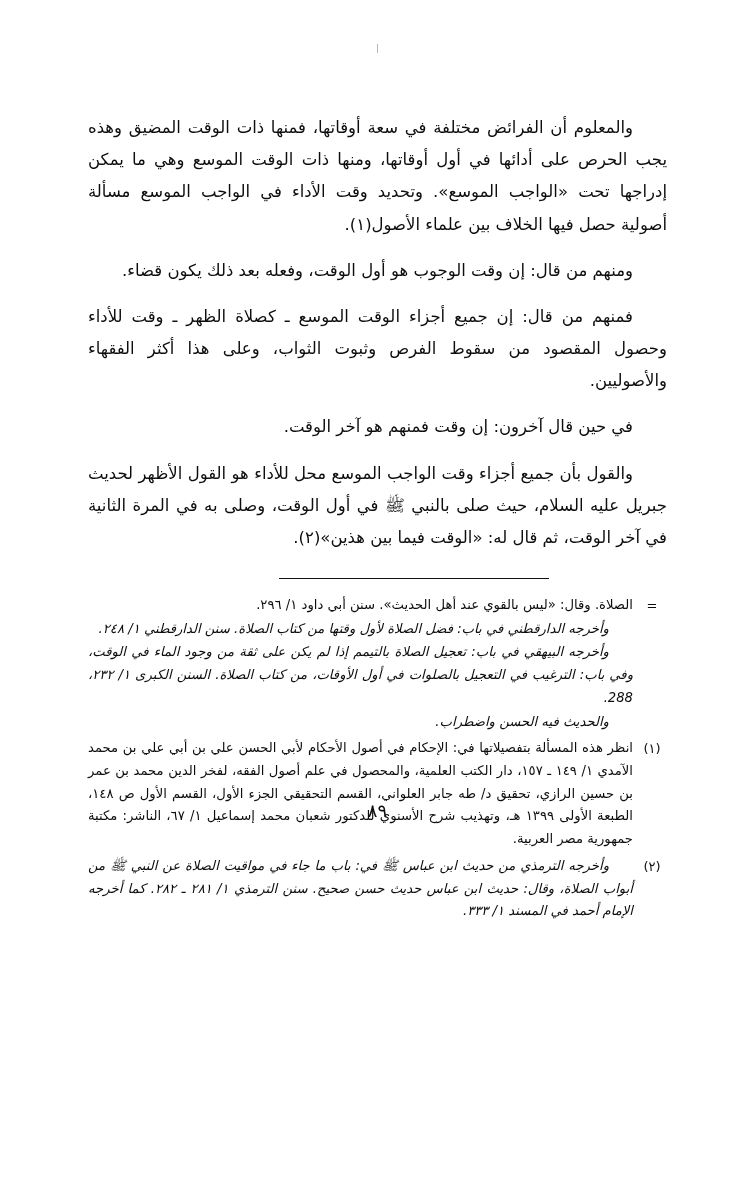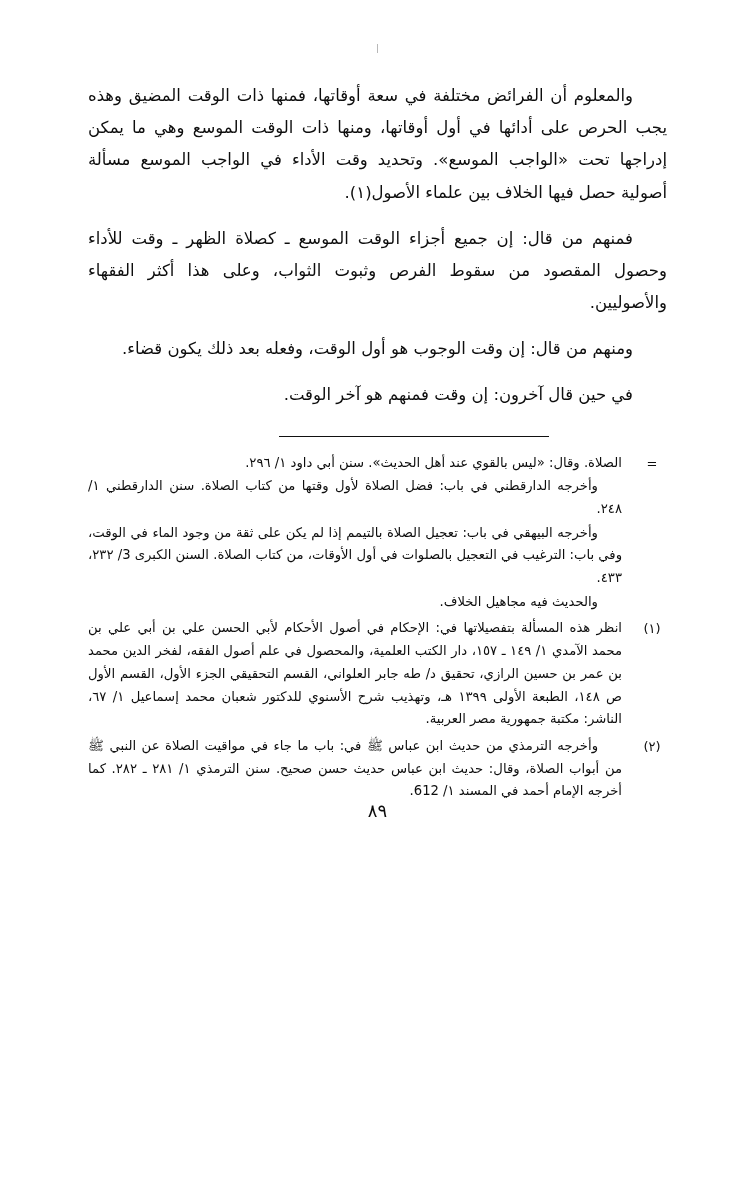--- a/index.html
+++ b/index.html
@@ -14,21 +14,21 @@
     font-family: "DejaVu Sans", "Liberation Sans", sans-serif;
     color: #0d0d0d;
     overflow: hidden;
   }
   .page {
     position: absolute;
     top: 0; left: 0;
     width: 755px;
     height: 903px;
     box-sizing: border-box;
-    padding: 80px 88px 40px 88px;
+    padding: 112px 88px 40px 88px;
   }
   .body-text {
     direction: rtl;
     text-align: justify;
     font-size: 16.5px;
     line-height: 1.95;
     letter-spacing: 0;
   }
   .body-text p {
     margin: 0 0 14px 0;
@@ -68,24 +68,25 @@
     text-align: center;
     font-size: 13px;
     padding-top: 1px;
     direction: rtl;
   }
   .note-body {
     flex: 1 1 auto;
     text-align: justify;
   }
   .note-body p {
-    margin: 0 15px 1px 0;
+    margin: 0 4px 1px 0;
   }
   .note-body p.ind {
     text-indent: 24px;
+    font-style: italic;
   }
   .page-number {
     position: absolute;
     bottom: 82px;
     left: 0;
     width: 755px;
     text-align: center;
     font-size: 18px;
     letter-spacing: 1px;
   }
@@ -100,52 +101,53 @@
 </style>
 </head>
 <body>
 
 <div class="page">
 
   <div class="top-tick"></div>
 
   <div class="body-text">
     <p class="indent">والمعلوم أن الفرائض مختلفة في سعة أوقاتها، فمنها ذات الوقت المضيق وهذه يجب الحرص على أدائها في أول أوقاتها، ومنها ذات الوقت الموسع وهي ما يمكن إدراجها تحت «الواجب الموسع». وتحديد وقت الأداء في الواجب الموسع مسألة أصولية حصل فيها الخلاف بين علماء الأصول(١).</p>
+    <p class="indent">ومنهم من قال: إن وقت الوجوب هو أول الوقت، وفعله بعد ذلك يكون قضاء.</p>
     <p class="indent">فمنهم من قال: إن جميع أجزاء الوقت الموسع ـ كصلاة الظهر ـ وقت للأداء وحصول المقصود من سقوط الفرص وثبوت الثواب، وعلى هذا أكثر الفقهاء والأصوليين.</p>
-    <p class="indent">ومنهم من قال: إن وقت الوجوب هو أول الوقت، وفعله بعد ذلك يكون قضاء.</p>
     <p class="indent">في حين قال آخرون: إن وقت فمنهم هو آخر الوقت.</p>
+    <p class="indent">والقول بأن جميع أجزاء وقت الواجب الموسع محل للأداء هو القول الأظهر لحديث جبريل عليه السلام، حيث صلى بالنبي ﷺ في أول الوقت، وصلى به في المرة الثانية في آخر الوقت، ثم قال له: «الوقت فيما بين هذين»(٢).</p>
   </div>
 
   <div class="sep-wrap">
     <div class="sep-line"></div>
   </div>
 
   <div class="notes">
 
     <div class="note">
       <div class="note-marker">=</div>
       <div class="note-body">
         <p>الصلاة. وقال: «ليس بالقوي عند أهل الحديث». سنن أبي داود ١/ ٢٩٦.</p>
         <p class="ind">وأخرجه الدارقطني في باب: فضل الصلاة لأول وقتها من كتاب الصلاة. سنن الدارقطني ١/ ٢٤٨.</p>
-        <p class="ind">وأخرجه البيهقي في باب: تعجيل الصلاة بالتيمم إذا لم يكن على ثقة من وجود الماء في الوقت، وفي باب: الترغيب في التعجيل بالصلوات في أول الأوقات، من كتاب الصلاة. السنن الكبرى 3/ ٢٣٢، ٤٣٣.</p>
-        <p class="ind">والحديث فيه مجاهيل الخلاف.</p>
+        <p class="ind">وأخرجه البيهقي في باب: تعجيل الصلاة بالتيمم إذا لم يكن على ثقة من وجود الماء في الوقت، وفي باب: الترغيب في التعجيل بالصلوات في أول الأوقات، من كتاب الصلاة. السنن الكبرى ١/ ٢٣٢، 288.</p>
+        <p class="ind">والحديث فيه الحسن واضطراب.</p>
       </div>
     </div>
 
     <div class="note">
       <div class="note-marker">(١)</div>
       <div class="note-body">
         <p>انظر هذه المسألة بتفصيلاتها في: الإحكام في أصول الأحكام لأبي الحسن علي بن أبي علي بن محمد الآمدي ١/ ١٤٩ ـ ١٥٧، دار الكتب العلمية، والمحصول في علم أصول الفقه، لفخر الدين محمد بن عمر بن حسين الرازي، تحقيق د/ طه جابر العلواني، القسم التحقيقي الجزء الأول، القسم الأول ص ١٤٨، الطبعة الأولى ١٣٩٩ هـ، وتهذيب شرح الأسنوي للدكتور شعبان محمد إسماعيل ١/ ٦٧، الناشر: مكتبة جمهورية مصر العربية.</p>
       </div>
     </div>
 
     <div class="note">
       <div class="note-marker">(٢)</div>
       <div class="note-body">
-        <p class="ind">وأخرجه الترمذي من حديث ابن عباس ﷺ في: باب ما جاء في مواقيت الصلاة عن النبي ﷺ من أبواب الصلاة، وقال: حديث ابن عباس حديث حسن صحيح. سنن الترمذي ١/ ٢٨١ ـ ٢٨٢. كما أخرجه الإمام أحمد في المسند ١/ 612.</p>
+        <p class="ind">وأخرجه الترمذي من حديث ابن عباس ﷺ في: باب ما جاء في مواقيت الصلاة عن النبي ﷺ من أبواب الصلاة، وقال: حديث ابن عباس حديث حسن صحيح. سنن الترمذي ١/ ٢٨١ ـ ٢٨٢. كما أخرجه الإمام أحمد في المسند ١/ ٣٣٣.</p>
       </div>
     </div>
 
   </div>
 
   <div class="page-number">٨٩</div>
 
 </div>
 
 </body></html>

